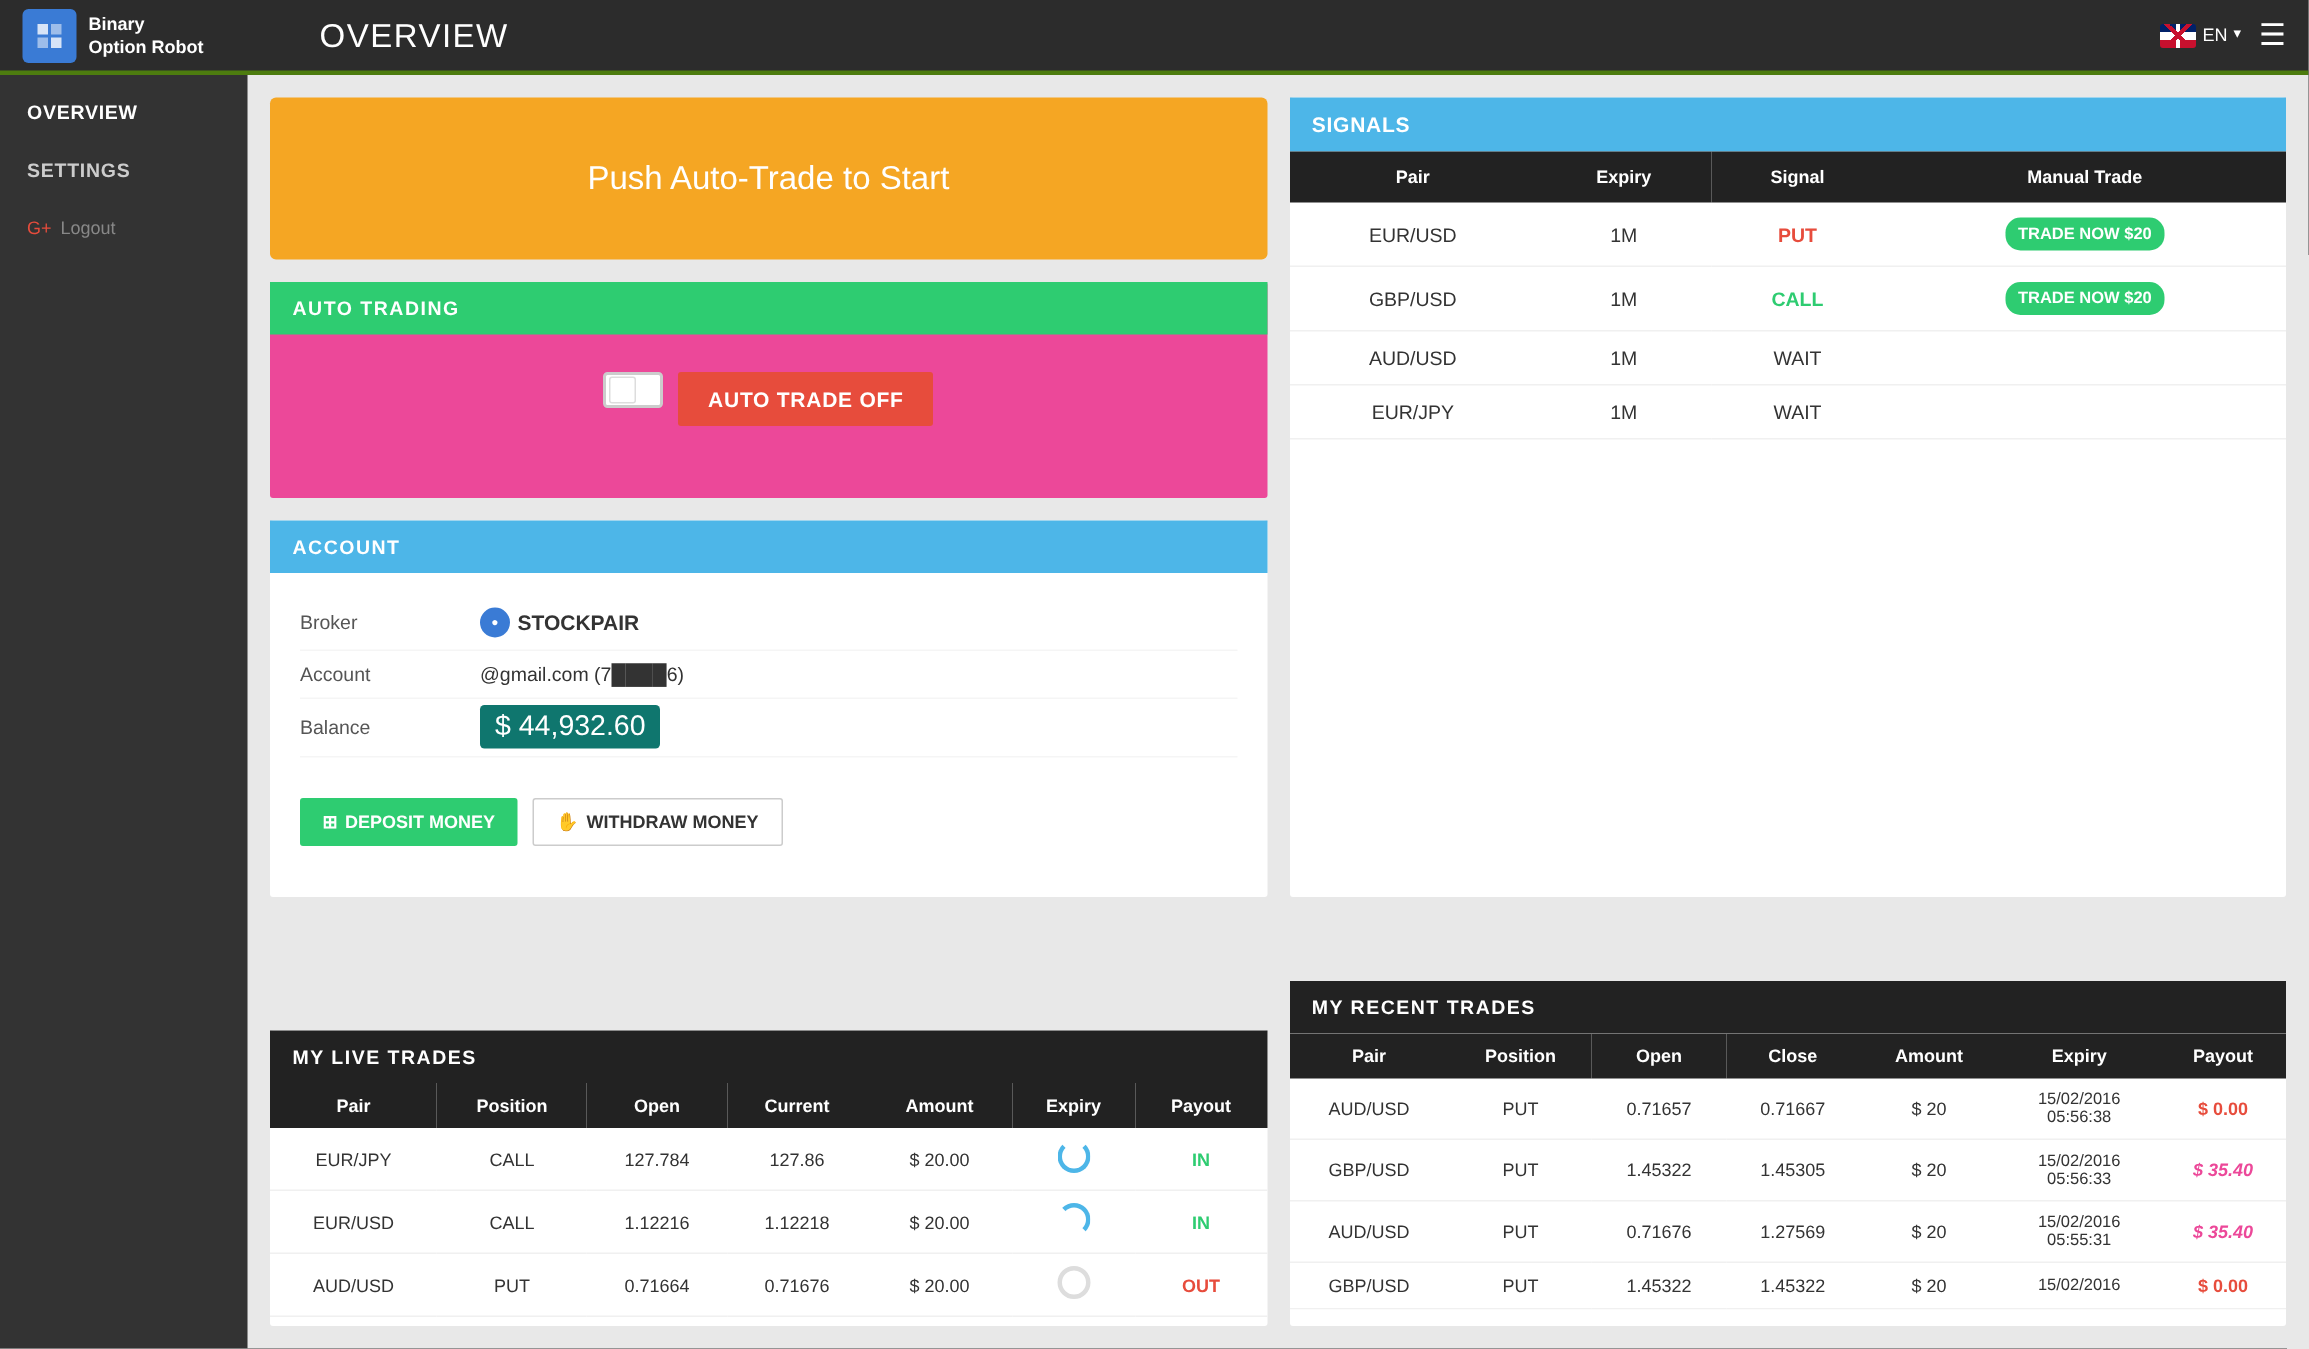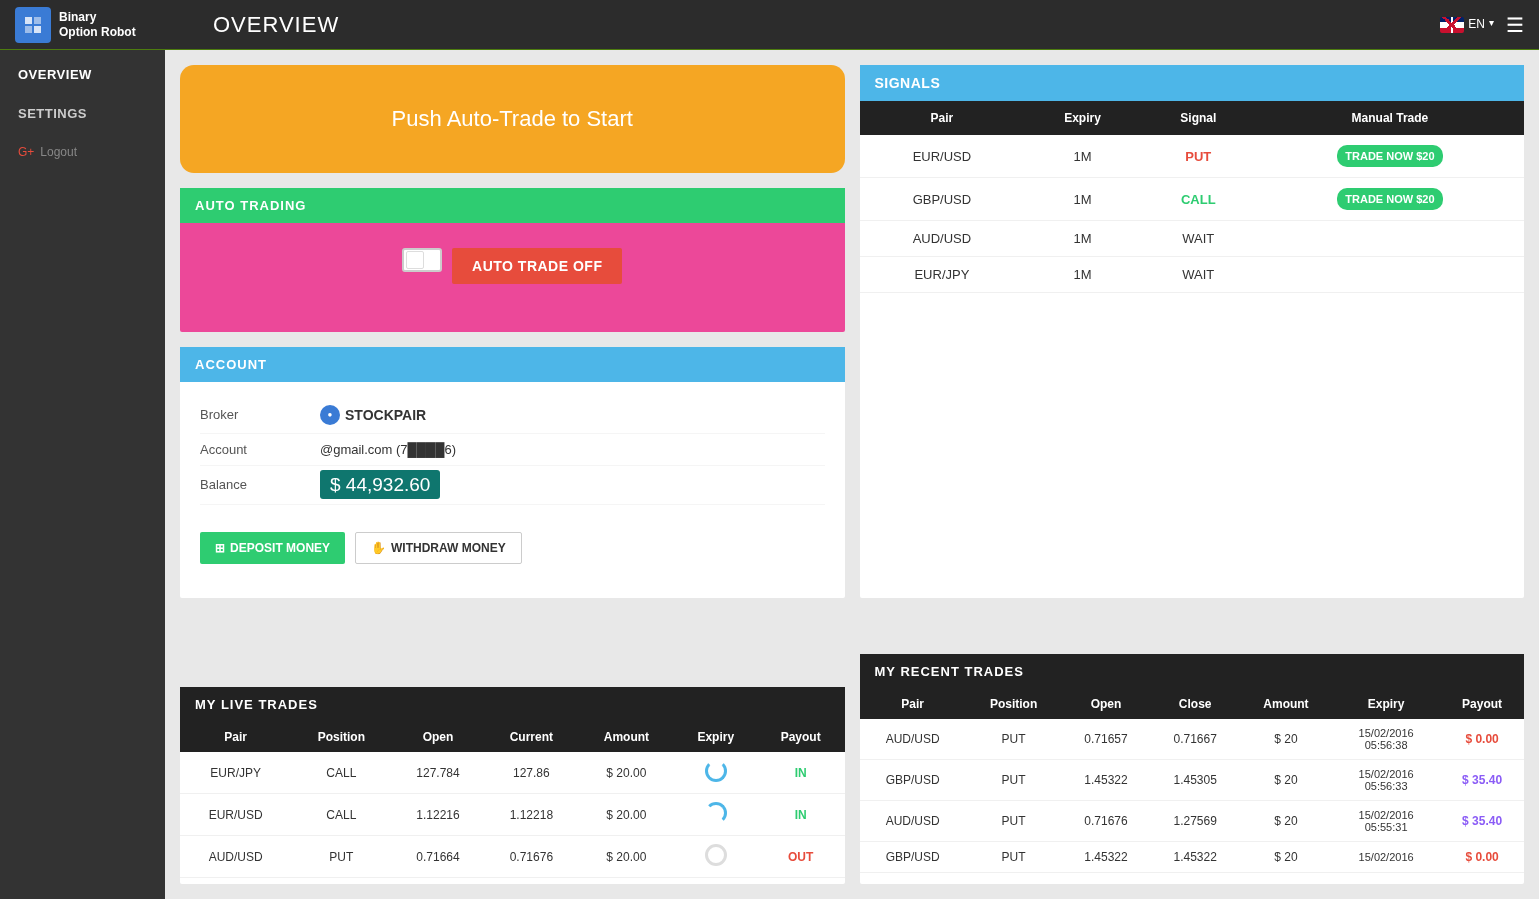--- a/index.html
+++ b/index.html
@@ -5,21 +5,21 @@
     * { box-sizing: border-box; margin: 0; padding: 0; }
     body { font-family: Arial, sans-serif; font-size: 13px; background: #2c2c2c; color: #333; display: flex; flex-direction: column; height: 100vh; overflow: hidden; }
 
     
     #header {
       background: #2c2c2c;
       height: 50px;
       display: flex;
       align-items: center;
       padding: 0 15px;
-      border-bottom: 1px solid #4d7c0f;
+      border-bottom: 3px solid #4d7c0f;
       flex-shrink: 0;
     }
     #logo-area {
       display: flex;
       align-items: center;
       width: 178px;
     }
     #logo-icon {
       width: 36px; height: 36px; margin-right: 8px;
       background: #3a7bd5;
@@ -81,21 +81,21 @@
       flex: 1; background: #e8e8e8; overflow-y: auto; padding: 15px;
       display: grid; grid-template-columns: 1fr 1fr; grid-template-rows: auto auto auto; gap: 15px;
     }
 
     
     #push-autotrade {
       grid-column: 1; grid-row: 1;
       background: #f5a623;
       padding: 30px 20px;
       display: flex; align-items: center; justify-content: center;
-      border-radius: 14px;
+      border-radius: 4px;
     }
     #push-autotrade-text {
       color: white; font-size: 22px; font-weight: 300;
     }
 
     
     #signals-card {
       grid-column: 2; grid-row: 1 / 3;
       background: white; border-radius: 2px;
     }
@@ -200,21 +200,21 @@
       width: 100%; border-collapse: collapse; font-size: 12px;
     }
     .trades-table th {
       background: #222; color: white; padding: 8px 6px; text-align: center; font-size: 12px;
     }
     .trades-table td {
       padding: 8px 6px; text-align: center; border-bottom: 1px solid #f0f0f0;
     }
     .status-in { color: #2ecc71; font-weight: bold; }
     .status-out { color: #e74c3c; font-weight: bold; }
-    .payout-green { color: #8b5cf6; font-weight: bold; }
+    .payout-green { color: #ec4899; font-weight: bold; font-style: italic; }
     .payout-red { color: #e74c3c; font-weight: bold; }
     .spinner {
       width: 22px; height: 22px; border: 3px solid #4db6e8; border-top: 3px solid transparent;
       border-radius: 50%; display: inline-block; margin: auto;
     }
     .spinner-half {
       width: 22px; height: 22px; border: 3px solid transparent; border-top: 3px solid #4db6e8;
       border-right: 3px solid #4db6e8;
       border-radius: 50%; display: inline-block; margin: auto;
     }

